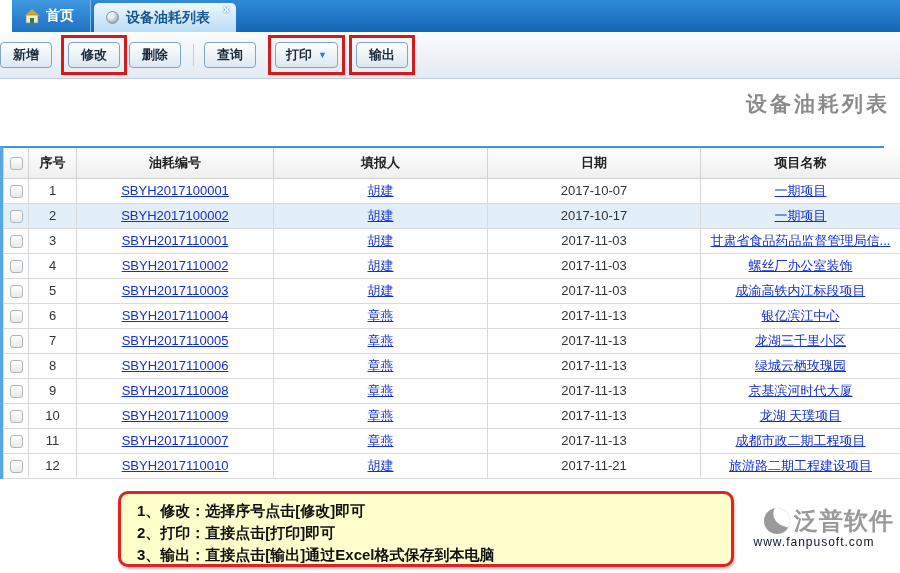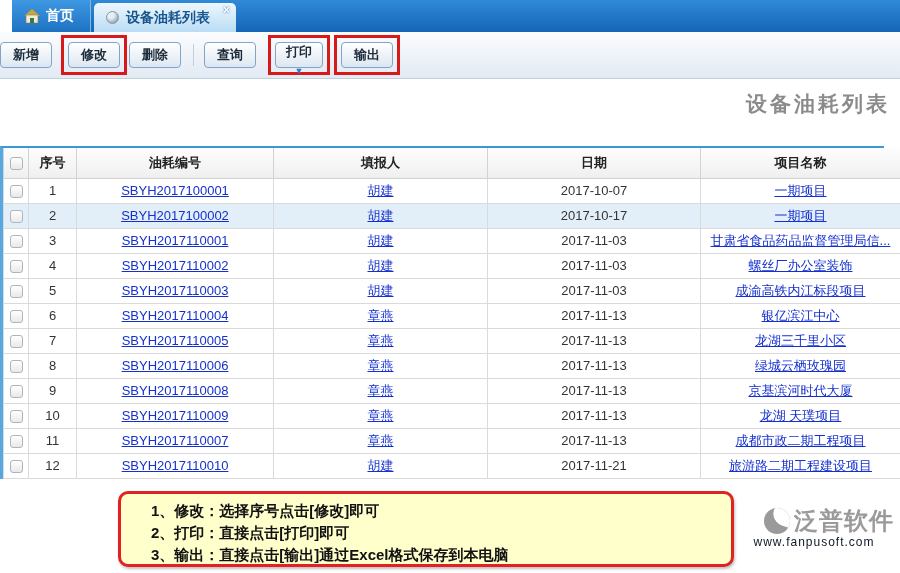--- a/index.html
+++ b/index.html
@@ -50,21 +50,21 @@
   td { height:25px; border:1px solid #dadada; font-size:13px; color:#333; text-align:center;
     background:#fff; overflow:hidden; white-space:nowrap; text-overflow:ellipsis; padding:0 4px; }
   tr.hl td { background:#e2eff8; }
   .chk { display:inline-block; width:13px; height:13px; border:1px solid #aeb6bd; border-radius:3px;
     background:linear-gradient(#ffffff,#e9e9e9); vertical-align:middle; cursor:pointer; }
   a.cell-link { color:#1430cf; text-decoration:underline; cursor:pointer; }
 
   
   .note-box { position:absolute; top:491px; left:118px; width:616px; height:76px;
     background:#ffffcc; border:3px solid #e02222; border-radius:10px;
-    padding:6px 0 0 30px; box-shadow:1px 2px 3px rgba(0,0,0,.25); }
+    padding:6px 0 0 16px; box-shadow:1px 2px 3px rgba(0,0,0,.25); }
   .note-line { font-size:15px; font-weight:bold; color:#111; line-height:22px; white-space:nowrap; }
 
   
   .logo { position:absolute; top:505px; right:6px; width:160px; text-align:center; }
   .logo-row { display:flex; align-items:center; justify-content:flex-end; gap:4px; }
   .logo-mark { position:relative; width:26px; height:26px; border-radius:50%; background:#9a9a9a; overflow:hidden; }
   .logo-mark::after { content:""; position:absolute; left:9px; top:-4px; width:24px; height:22px;
     background:#fff; border-radius:50% 50% 0 60%; transform:rotate(18deg); }
   .logo-text { font-size:24px; color:#9a9a9a; font-weight:bold; letter-spacing:1px; }
   .logo-url { font-size:12px; color:#0f172a; margin-top:-2px; letter-spacing:1px; }
@@ -94,21 +94,21 @@
 
   <div class="toolbar">
     <button class="btn">新增</button>
     <span class="red-box" style="margin-left:9px">
       <button class="btn" style="margin:0">修改</button>
     </span>
     <button class="btn">删除</button>
     <span class="tb-sep"></span>
     <button class="btn" style="margin:0">查询</button>
     <span class="red-box" style="margin-left:12px">
-      <button class="btn" style="margin:0; padding:0 10px;flex-direction:column;">
+      <button class="btn" style="margin:0; padding:0 10px;">
         <span>打印</span>
         <span class="caret">▼</span>
       </button>
     </span>
     <span class="red-box" style="margin-left:2px">
       <button class="btn" style="margin:0">输出</button>
     </span>
   </div>
 
   <div class="page-title">设备油耗列表</div>

